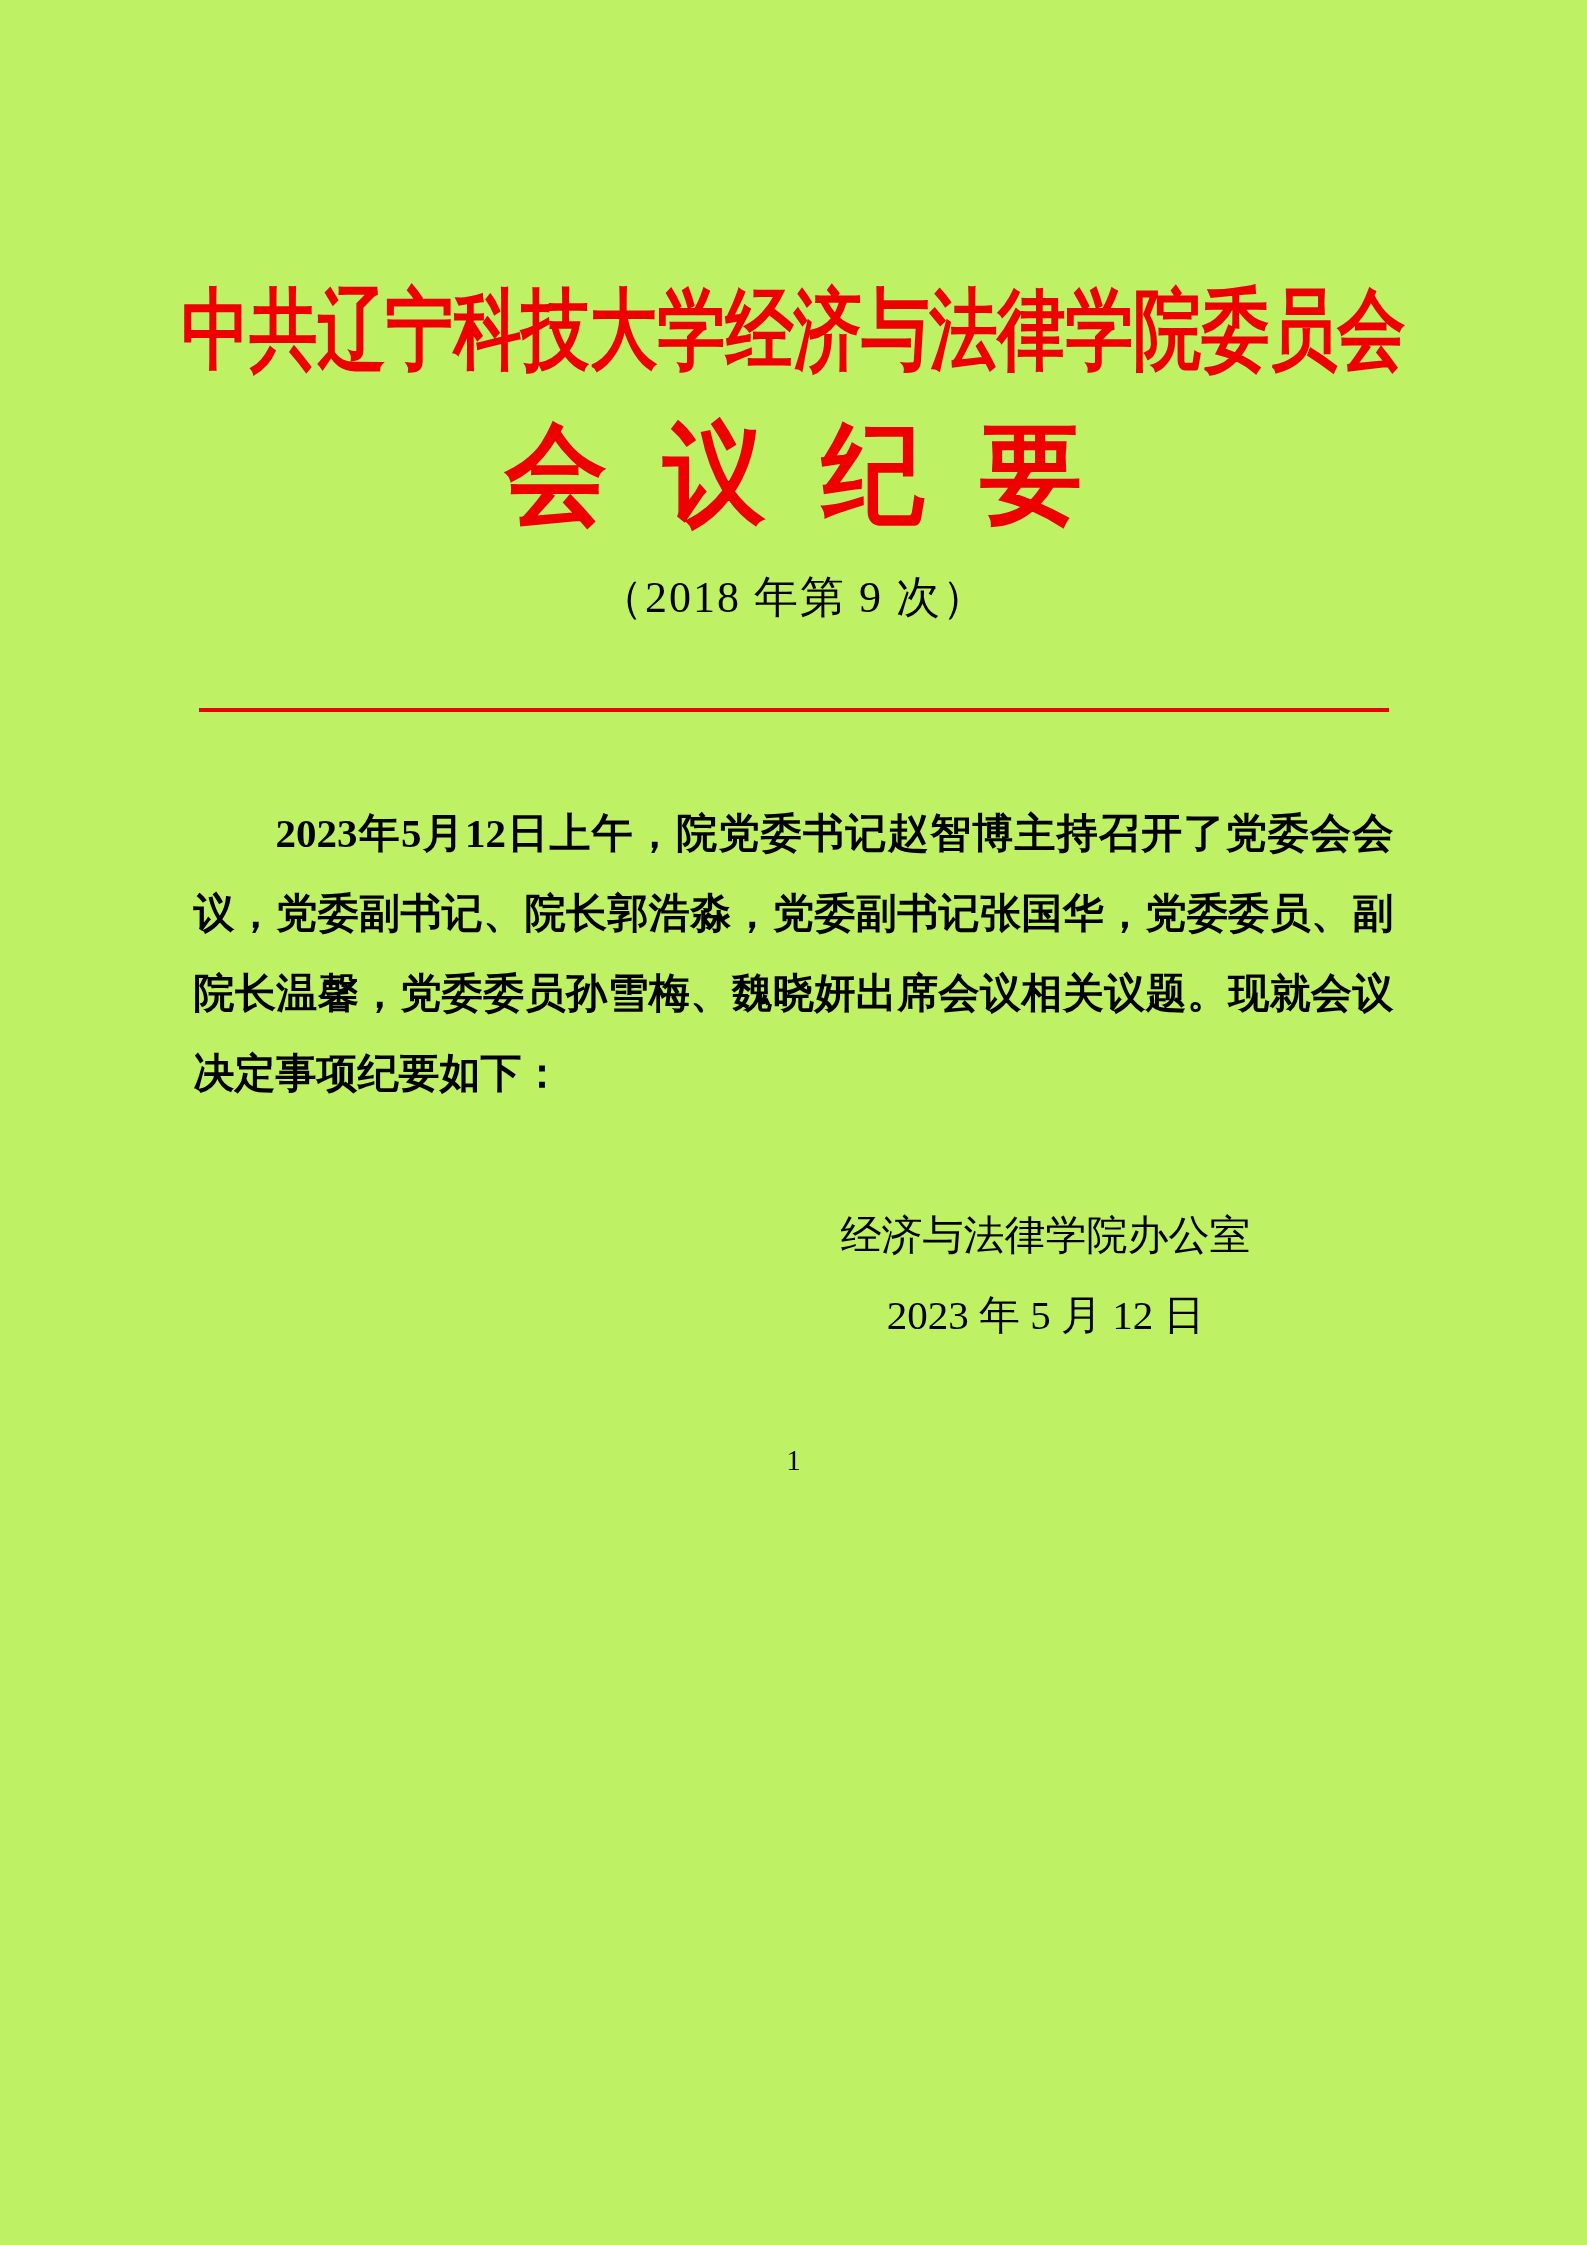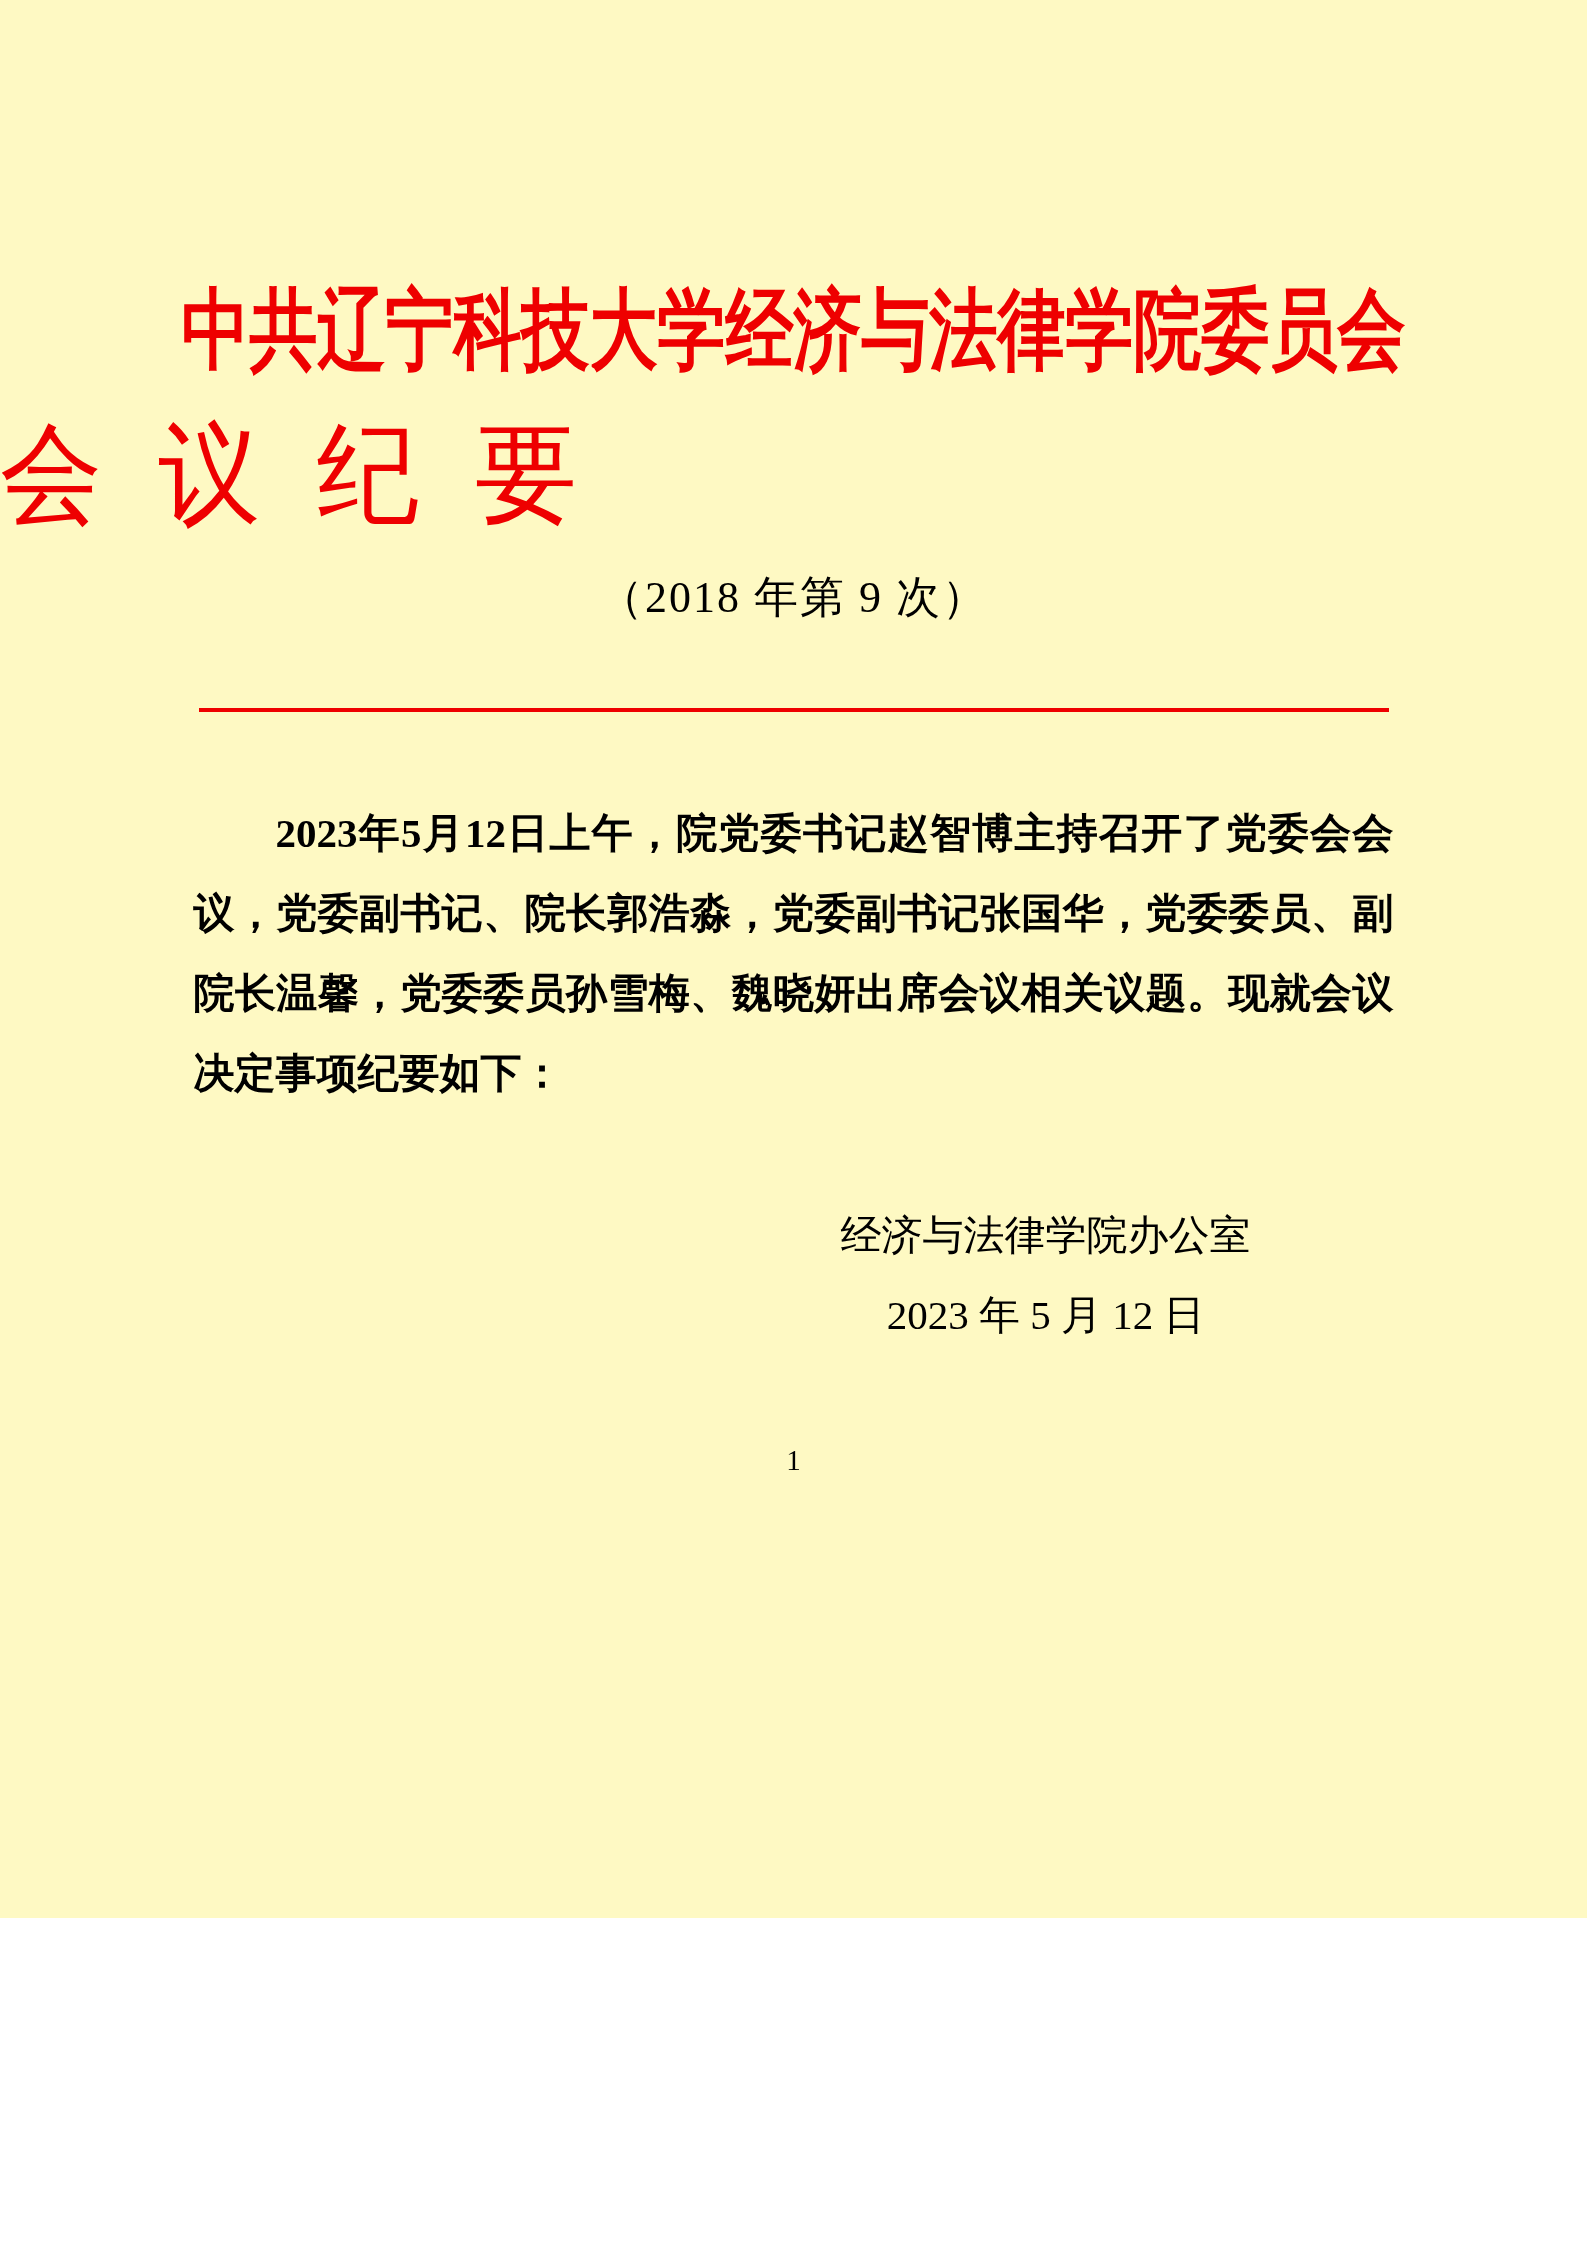--- a/index.html
+++ b/index.html
@@ -1,21 +1,21 @@
 <!DOCTYPE html>
 <html style="--red: #ee0000;"><head>
 <meta charset="utf-8">
 <style>
   :root { --red: #ee0000; }
   html, body { margin: 0; padding: 0; background: #ffffff; }
   .page {
     position: relative;
     width: 1587px;
-    height: 1918px;
-    background: #fef9c3;
+    height: 2245px;
+    background: #bef264;
     color: #000000;
     font-family: "Liberation Serif", "DejaVu Serif", serif;
     overflow: hidden;
     box-sizing: border-box;
     padding-top: 285px;
   }
   .org-title {
     margin: 0;
     text-align: center;
     color: var(--red);
@@ -26,24 +26,24 @@
     white-space: nowrap;
   }
   .org-title .stretch {
     display: inline-block;
     transform: scale(1, 1.3);
     transform-origin: center top;
     letter-spacing: 0px;
   }
   .doc-title {
     margin: 66px 0 0 0;
-    text-align: left;
+    text-align: center;
     color: var(--red);
     font-family: "Liberation Sans", "DejaVu Sans", sans-serif;
-    font-weight: 400;
+    font-weight: 700;
     font-size: 102px;
     line-height: 1;
     white-space: nowrap;
   }
   .doc-title .spaced {
     display: inline-block;
     letter-spacing: 14px;
     margin-right: -14px;
     transform: scale(1, 1.08);
     transform-origin: center top;

